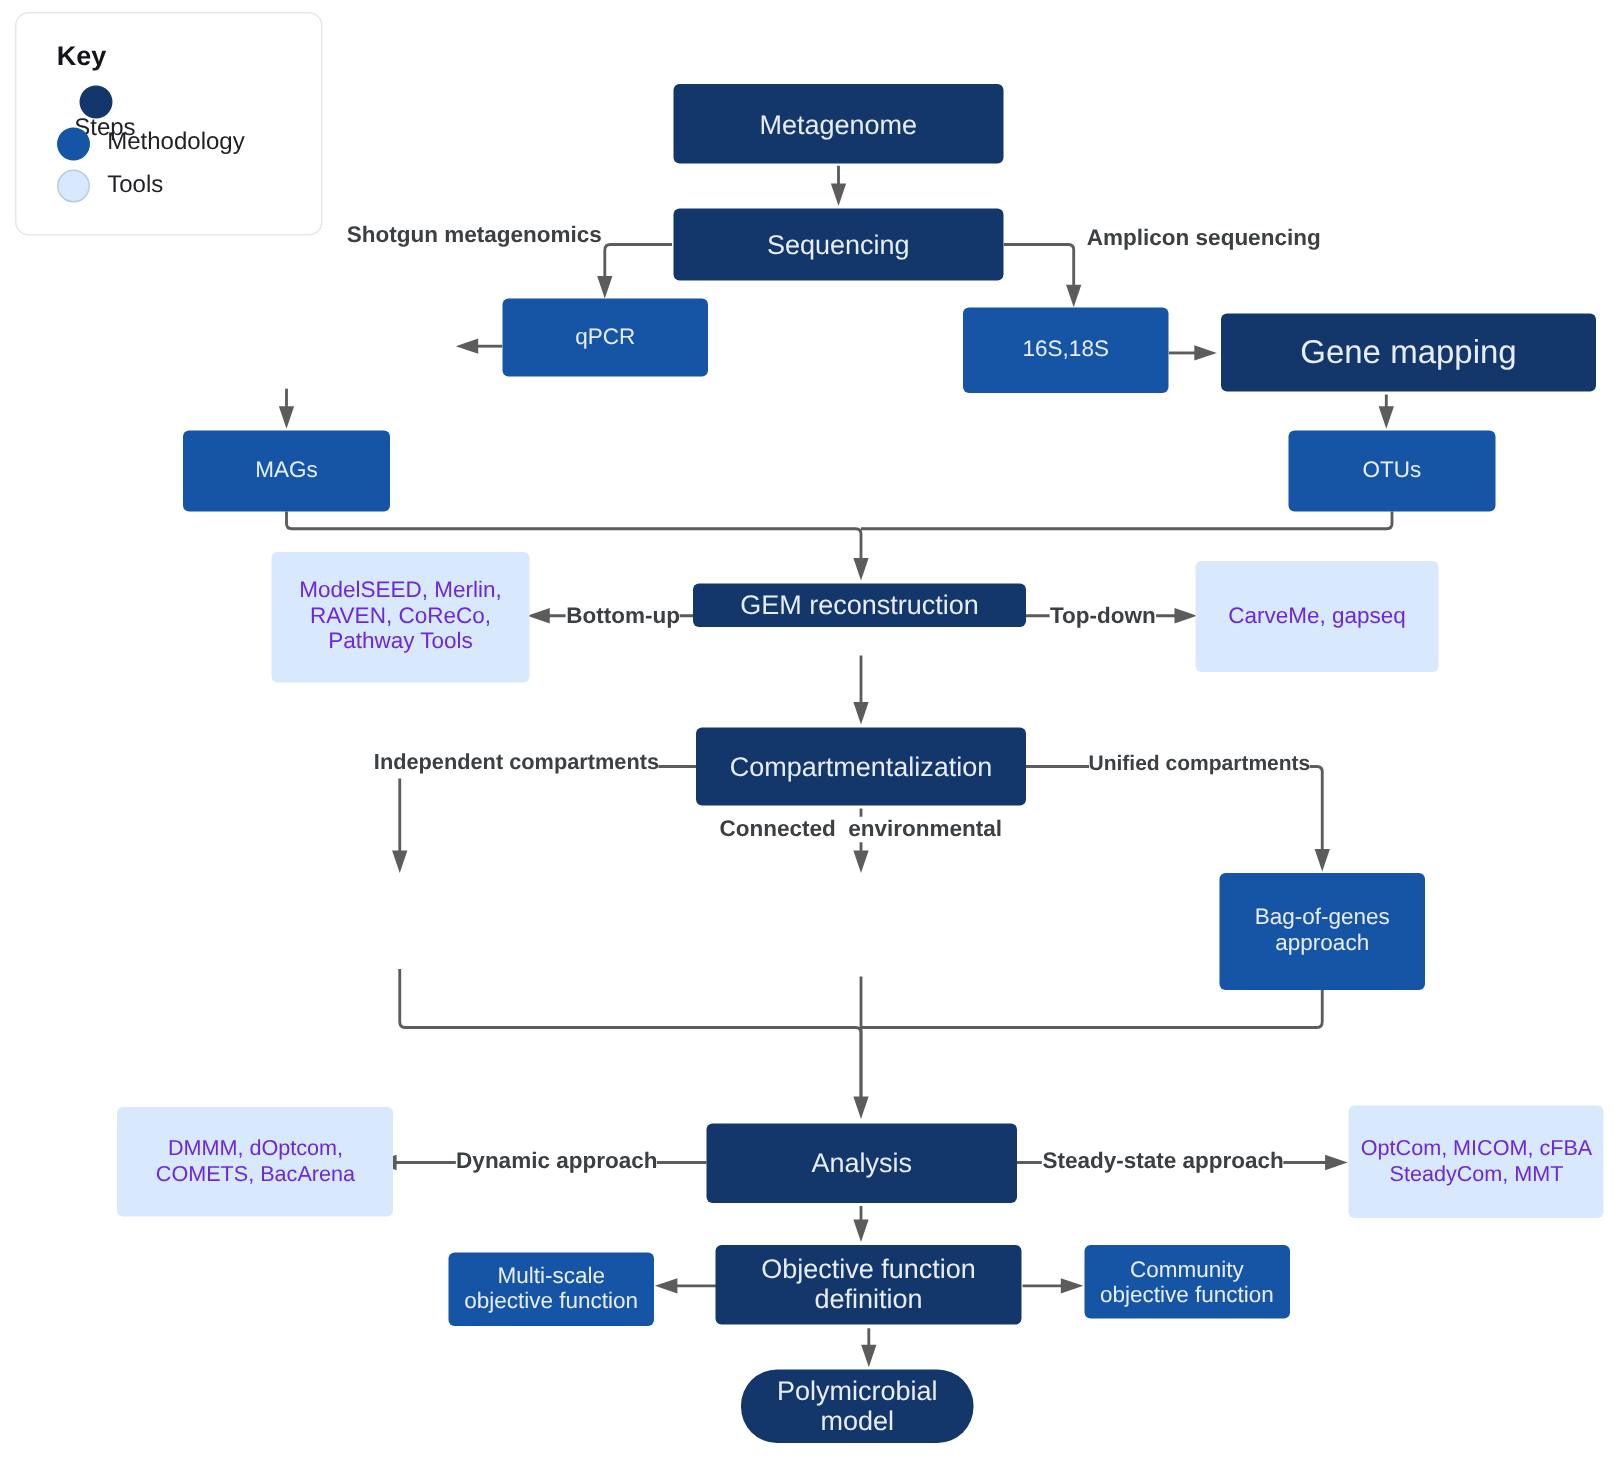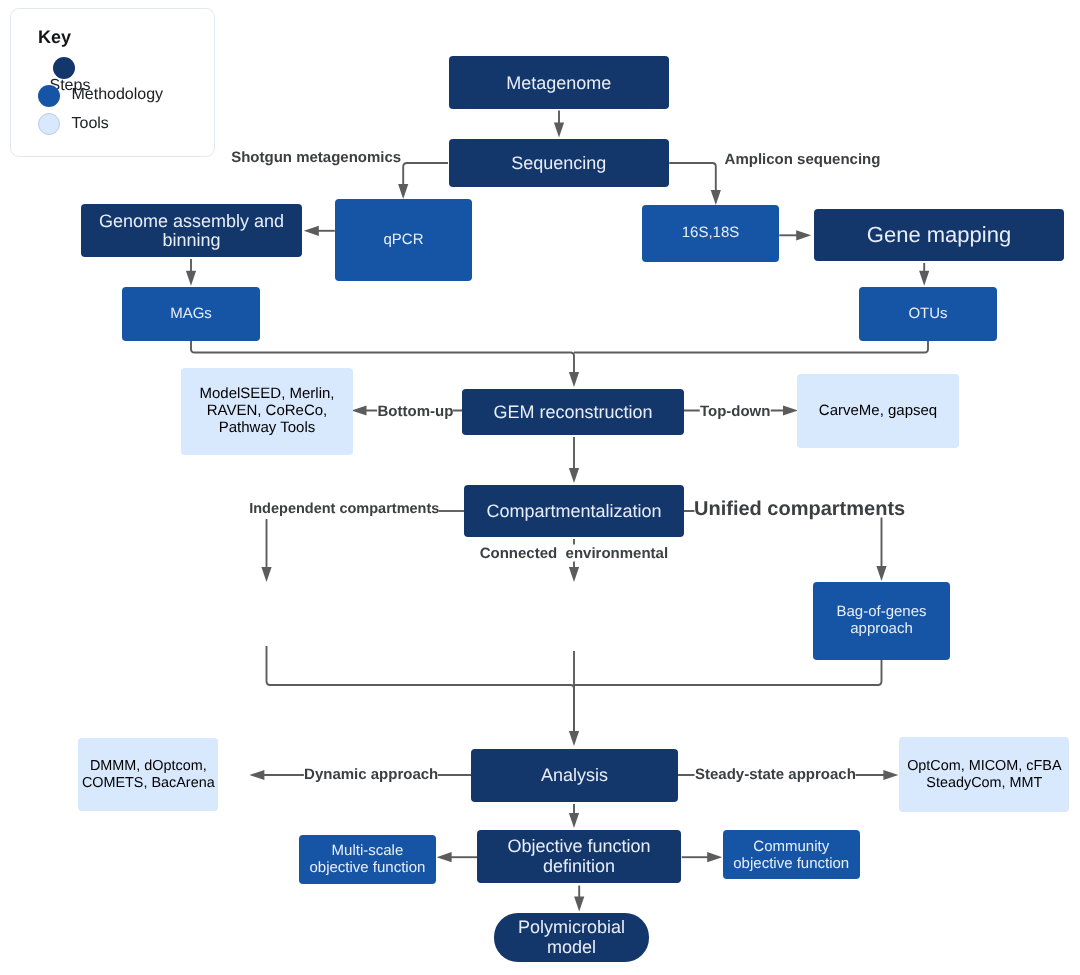--- a/index.html
+++ b/index.html
@@ -7,21 +7,21 @@
   body{width:1080px;height:975px;font-family:"Liberation Sans",sans-serif;overflow:hidden;
        -webkit-font-smoothing:antialiased;text-rendering:geometricPrecision;}
   #canvas{position:relative;width:1080px;height:975px;background:#fff;will-change:transform;}
   svg#edges{position:absolute;left:0;top:0;width:1080px;height:975px;pointer-events:none;}
   svg#edges path{fill:none;stroke:#5c5c5c;stroke-width:1.9;stroke-linecap:butt;stroke-linejoin:round;}
   svg#edges polygon.head{fill:#5c5c5c;stroke:none;}
   .node{position:absolute;box-sizing:border-box;display:flex;align-items:center;justify-content:center;
         text-align:center;border-radius:4px;white-space:pre-line;}
   .node.steps{background:#13366b;color:#e8eef7;}
   .node.methodology{background:#1655a5;color:#e8eef7;}
-  .node.tools{background:#d8e8fd;color:#000000;}
+  .node.tools{background:#d8e8fd;color:#6d28d9;}
   .elabel{position:absolute;color:#3c4043;font-weight:bold;font-size:15px;white-space:pre;
           transform:translate(-50%,-50%);background:#ffffff;line-height:17px;}
   #key-box{position:absolute;left:10px;top:8px;width:205px;height:149px;background:#ffffff;
            border:1.4px solid #e3e7ee;border-radius:9px;box-sizing:border-box;
            box-shadow:0 0 0 0 rgba(0,0,0,0);}
   #key-title{position:absolute;left:26.9px;top:19.1px;font-size:18px;font-weight:bold;color:#131519;line-height:18px;}
   .key-row{position:absolute;left:27.2px;display:flex;align-items:center;height:22px;}
   .key-dot{width:22px;height:22px;border-radius:50%;flex:0 0 auto;box-sizing:border-box;}
   .key-dot.tools{border:1px solid #b9cbe3;}
   .key-label{margin-left:11.3px;font-size:16px;color:#202124;line-height:16px;position:relative;top:-0.8px;}
@@ -88,50 +88,48 @@
       <span class="key-dot" style="background:#1655a5;"></span>
       <span class="key-label">Methodology</span>
     </div>
     <div class="key-row" style="top:104.3px;">
       <span class="key-dot tools" style="background:#d8e8fd;"></span>
       <span class="key-label">Tools</span>
     </div>
   </div>
   <div class="node steps" style="left:448.5px;top:55.8px;width:220.7px;height:53.7px;font-size:18px;line-height:20.2px;">Metagenome</div>
   <div class="node steps" style="left:448.5px;top:138.8px;width:220.7px;height:48px;font-size:18px;line-height:20.2px;">Sequencing</div>
-  <div class="node methodology" style="left:335px;top:199px;width:137px;height:82px;font-size:15px;line-height:16.8px;">qPCR</div>
+  <div class="node methodology" style="left:335px;top:199px;width:137px;height:52px;font-size:15px;line-height:16.8px;">qPCR</div>
   <div class="node methodology" style="left:642px;top:205px;width:137px;height:57px;font-size:15px;line-height:16.8px;">16S,18S</div>
-  <div class="node steps" style="left:81px;top:204px;width:221px;height:53px;font-size:18px;line-height:19px;">Genome assembly and
-binning</div>
   <div class="node steps" style="left:814px;top:209px;width:250px;height:52px;font-size:22px;line-height:20.2px;">Gene mapping</div>
   <div class="node methodology" style="left:122px;top:287px;width:138px;height:54px;font-size:15px;line-height:16.8px;">MAGs</div>
   <div class="node methodology" style="left:859px;top:287px;width:138px;height:54px;font-size:15px;line-height:16.8px;">OTUs</div>
   <div class="node tools" style="left:181px;top:368px;width:172px;height:87px;font-size:15px;line-height:16.8px;">ModelSEED, Merlin,
 RAVEN, CoReCo,
 Pathway Tools</div>
-  <div class="node steps" style="left:462px;top:389px;width:222px;height:46px;font-size:18px;line-height:20.2px;">GEM reconstruction</div>
+  <div class="node steps" style="left:462px;top:389px;width:222px;height:29px;font-size:18px;line-height:20.2px;">GEM reconstruction</div>
   <div class="node tools" style="left:797px;top:374px;width:162px;height:74px;font-size:15px;line-height:16.8px;">CarveMe, gapseq</div>
   <div class="node steps" style="left:464px;top:485px;width:220px;height:52px;font-size:18px;line-height:20.2px;">Compartmentalization</div>
   <div class="node methodology" style="left:813px;top:582px;width:137px;height:78px;font-size:15px;line-height:16.8px;">Bag-of-genes
 approach</div>
-  <div class="node tools" style="left:78.3px;top:737.8px;width:140px;height:73.7px;font-size:14.4px;line-height:16.7px;">DMMM, dOptcom,
+  <div class="node tools" style="left:78.3px;top:737.8px;width:184px;height:73.7px;font-size:14.4px;line-height:16.7px;">DMMM, dOptcom,
 COMETS, BacArena</div>
   <div class="node steps" style="left:471px;top:749px;width:207px;height:53px;font-size:18px;line-height:20.2px;">Analysis</div>
   <div class="node tools" style="left:899.4px;top:737.4px;width:169.9px;height:74.6px;font-size:14.4px;line-height:16.7px;">OptCom, MICOM, cFBA
 SteadyCom, MMT</div>
   <div class="node methodology" style="left:299.3px;top:835px;width:136.3px;height:48.6px;font-size:15px;line-height:17px;">Multi-scale
 objective function</div>
   <div class="node steps" style="left:477px;top:830px;width:204px;height:53px;font-size:18px;line-height:19.5px;">Objective function
 definition</div>
   <div class="node methodology" style="left:722.6px;top:830.1px;width:137.3px;height:49px;font-size:15px;line-height:17px;">Community
 objective function</div>
   <div class="node steps" style="left:494px;top:913px;width:155px;height:49px;font-size:18px;line-height:19.5px;border-radius:24px;">Polymicrobial
 model</div>
   <div class="elabel" style="left:316.2px;top:156.6px;font-size:15px;">Shotgun metagenomics</div>
   <div class="elabel" style="left:802.5px;top:159.4px;font-size:15px;">Amplicon sequencing</div>
   <div class="elabel" style="left:415.4px;top:410.5px;font-size:15px;">Bottom-up</div>
   <div class="elabel" style="left:735.2px;top:410.5px;font-size:15px;">Top-down</div>
   <div class="elabel" style="left:344.3px;top:509.2px;font-size:14.5px;">Independent compartments</div>
-  <div class="elabel" style="left:799.6px;top:509.2px;font-size:20px;">Unified compartments</div>
+  <div class="elabel" style="left:799.6px;top:509.2px;font-size:14px;">Unified compartments</div>
   <div class="elabel" style="left:573.9px;top:553.4px;font-size:15px;">Connected  environmental</div>
   <div class="elabel" style="left:371.2px;top:773.5px;font-size:15px;">Dynamic approach</div>
   <div class="elabel" style="left:775.4px;top:773.5px;font-size:15px;">Steady-state approach</div>
 </div>
 
 </body></html>

